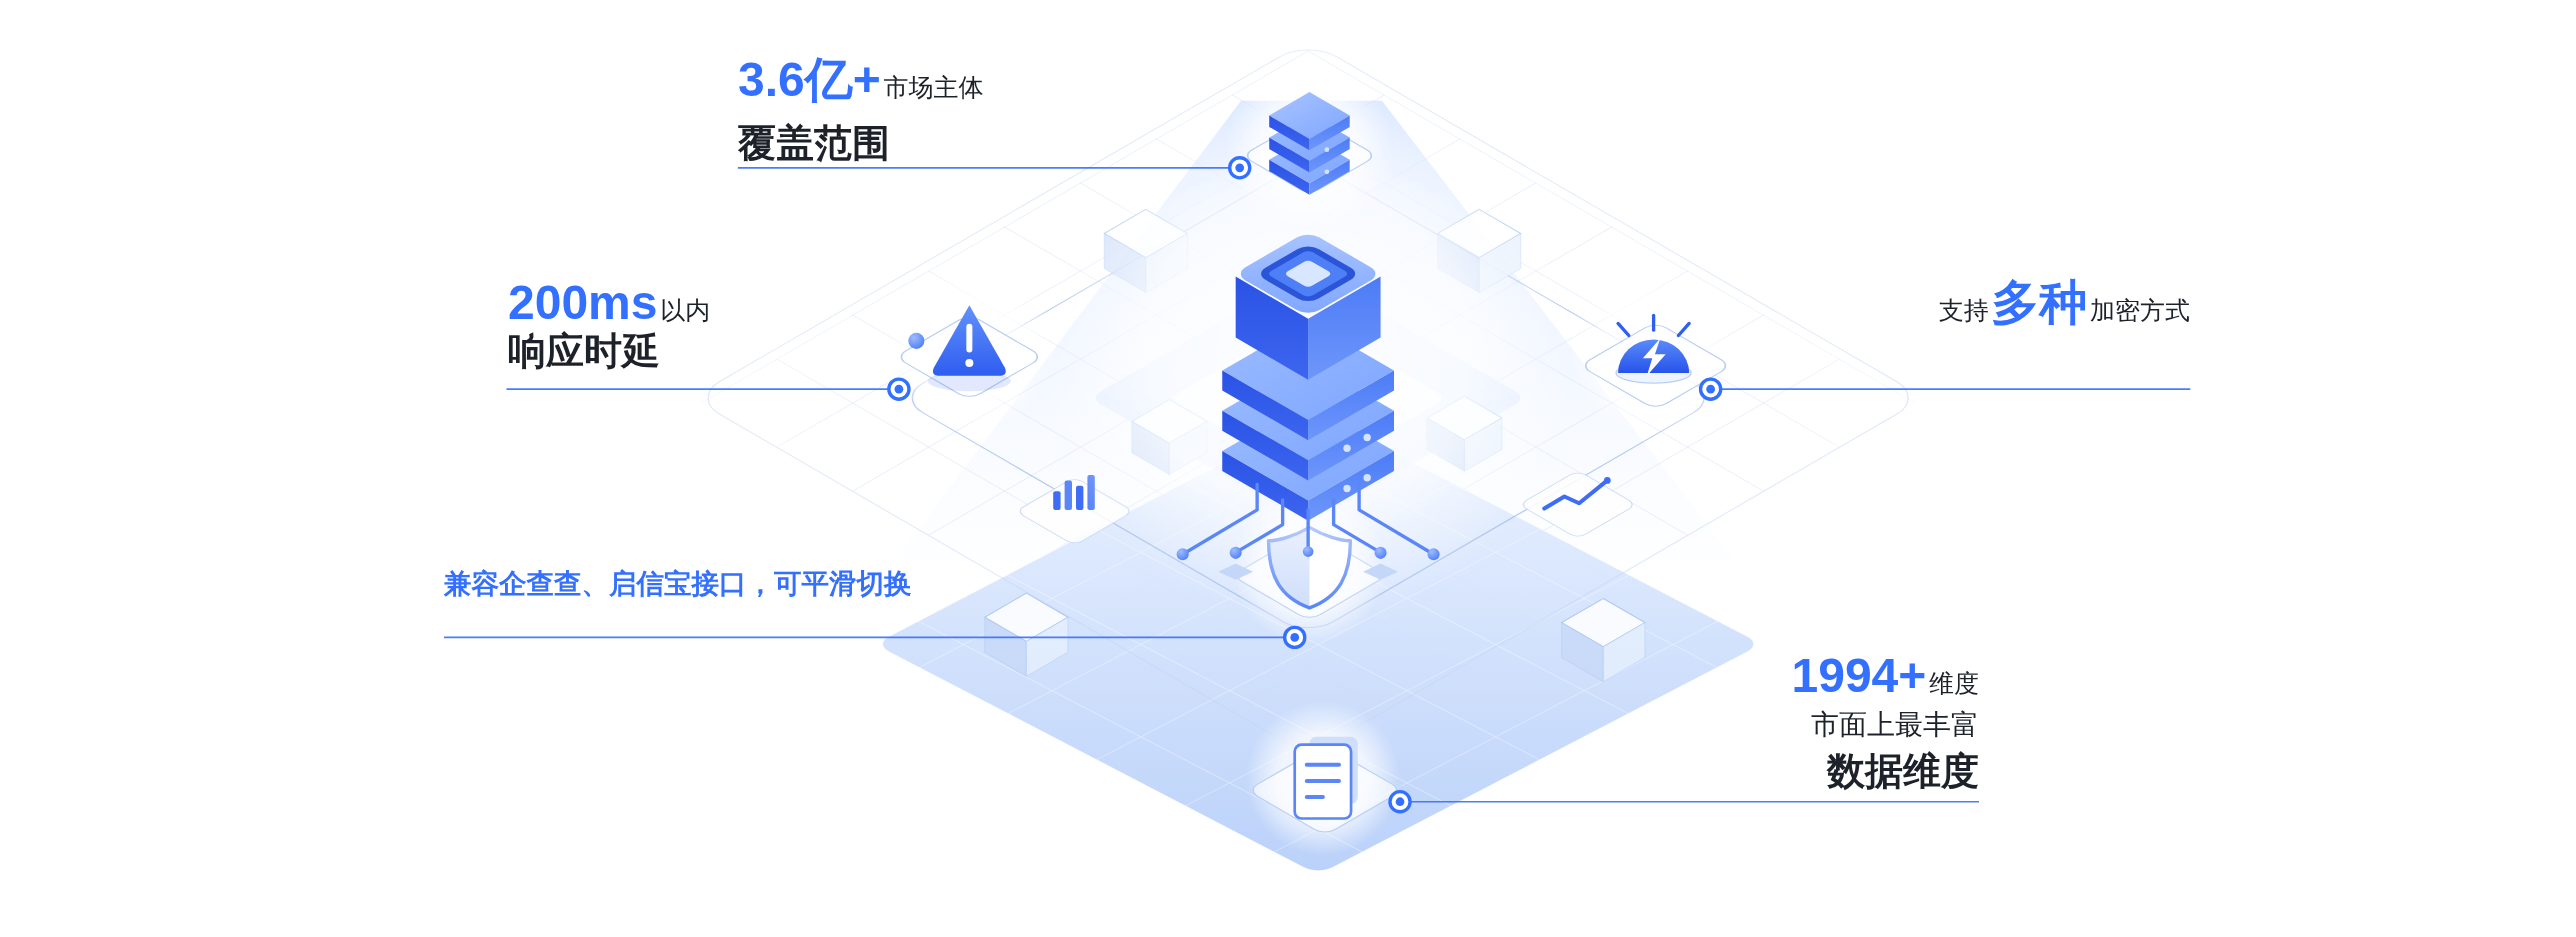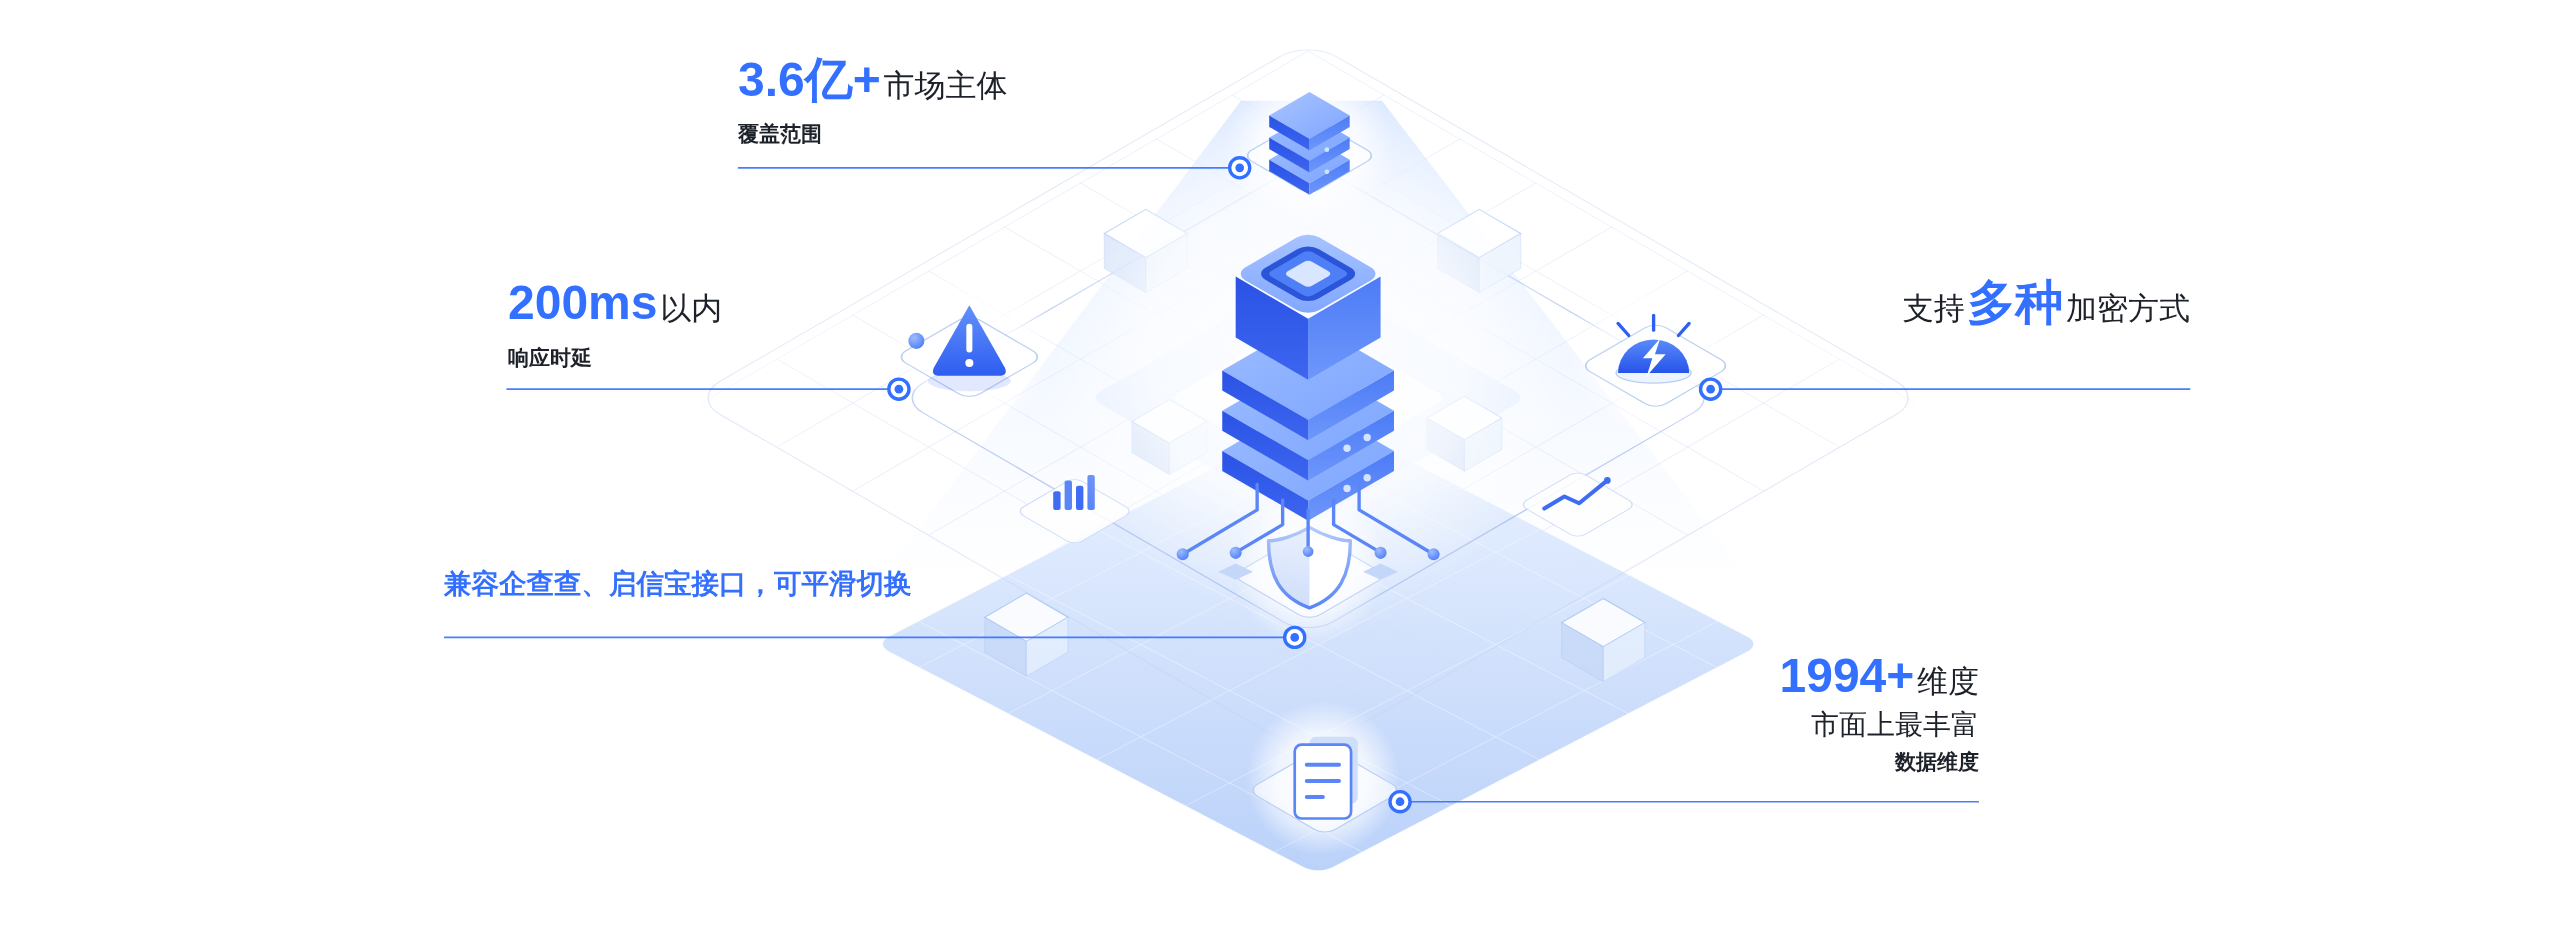--- a/index.html
+++ b/index.html
@@ -5,29 +5,29 @@
   * { margin:0; padding:0; box-sizing:border-box; }
   html,body { background:#ffffff; }
   body { font-family:"Liberation Sans","DejaVu Sans",sans-serif; color:#1d2129; }
   .page { position:relative; width:2576px; height:916px; background:#ffffff; overflow:hidden; }
   .scene { position:absolute; left:0; top:0; width:2576px; height:938px; }
   .callout { position:absolute; z-index:5; }
   .value-row { display:flex; align-items:baseline; line-height:1.15; gap:2.7px; }
   .right { text-align:right; }
   .right .value-row { justify-content:flex-end; }
   .big  { font-size:48px; font-weight:700; color:var(--accent,#3370ff); letter-spacing:0; }
-  .mid  { font-size:31px; font-weight:500; color:var(--text,#1d2129); }
-  .label { font-size:21px; font-weight:700; color:var(--text,#1d2129); line-height:1.15; }
+  .mid  { font-size:25px; font-weight:500; color:var(--text,#1d2129); }
+  .label { font-size:38px; font-weight:700; color:var(--text,#1d2129); line-height:1.15; }
   .desc-blue  { font-size:27.5px; font-weight:600; color:var(--accent,#3370ff); line-height:1.15; }
   .desc-plain { font-size:28px; font-weight:400; color:var(--text,#1d2129); line-height:1.15; }
 
   .c1 { left:738px; top:52px; }
   .c1 .label { margin-top:14.8px; }
   .c2 { left:508px; top:275px; }
-  .c2 .label { margin-top:16px; }
+  .c2 .label { margin-top:0; }
   .c3 { left:444px; top:568px; }
   .c3 .label { margin-top:19px; }
   .c4 { right:386px; top:275px;text-align:right; }
   .c4 .label { margin-top:8px; }
   .c5 { right:597px; top:648px; }
   .c5 .desc-plain { margin-top:5.4px; }
   .c5 .label { margin-top:9px; }
 </style>
 </head>
 <body>

